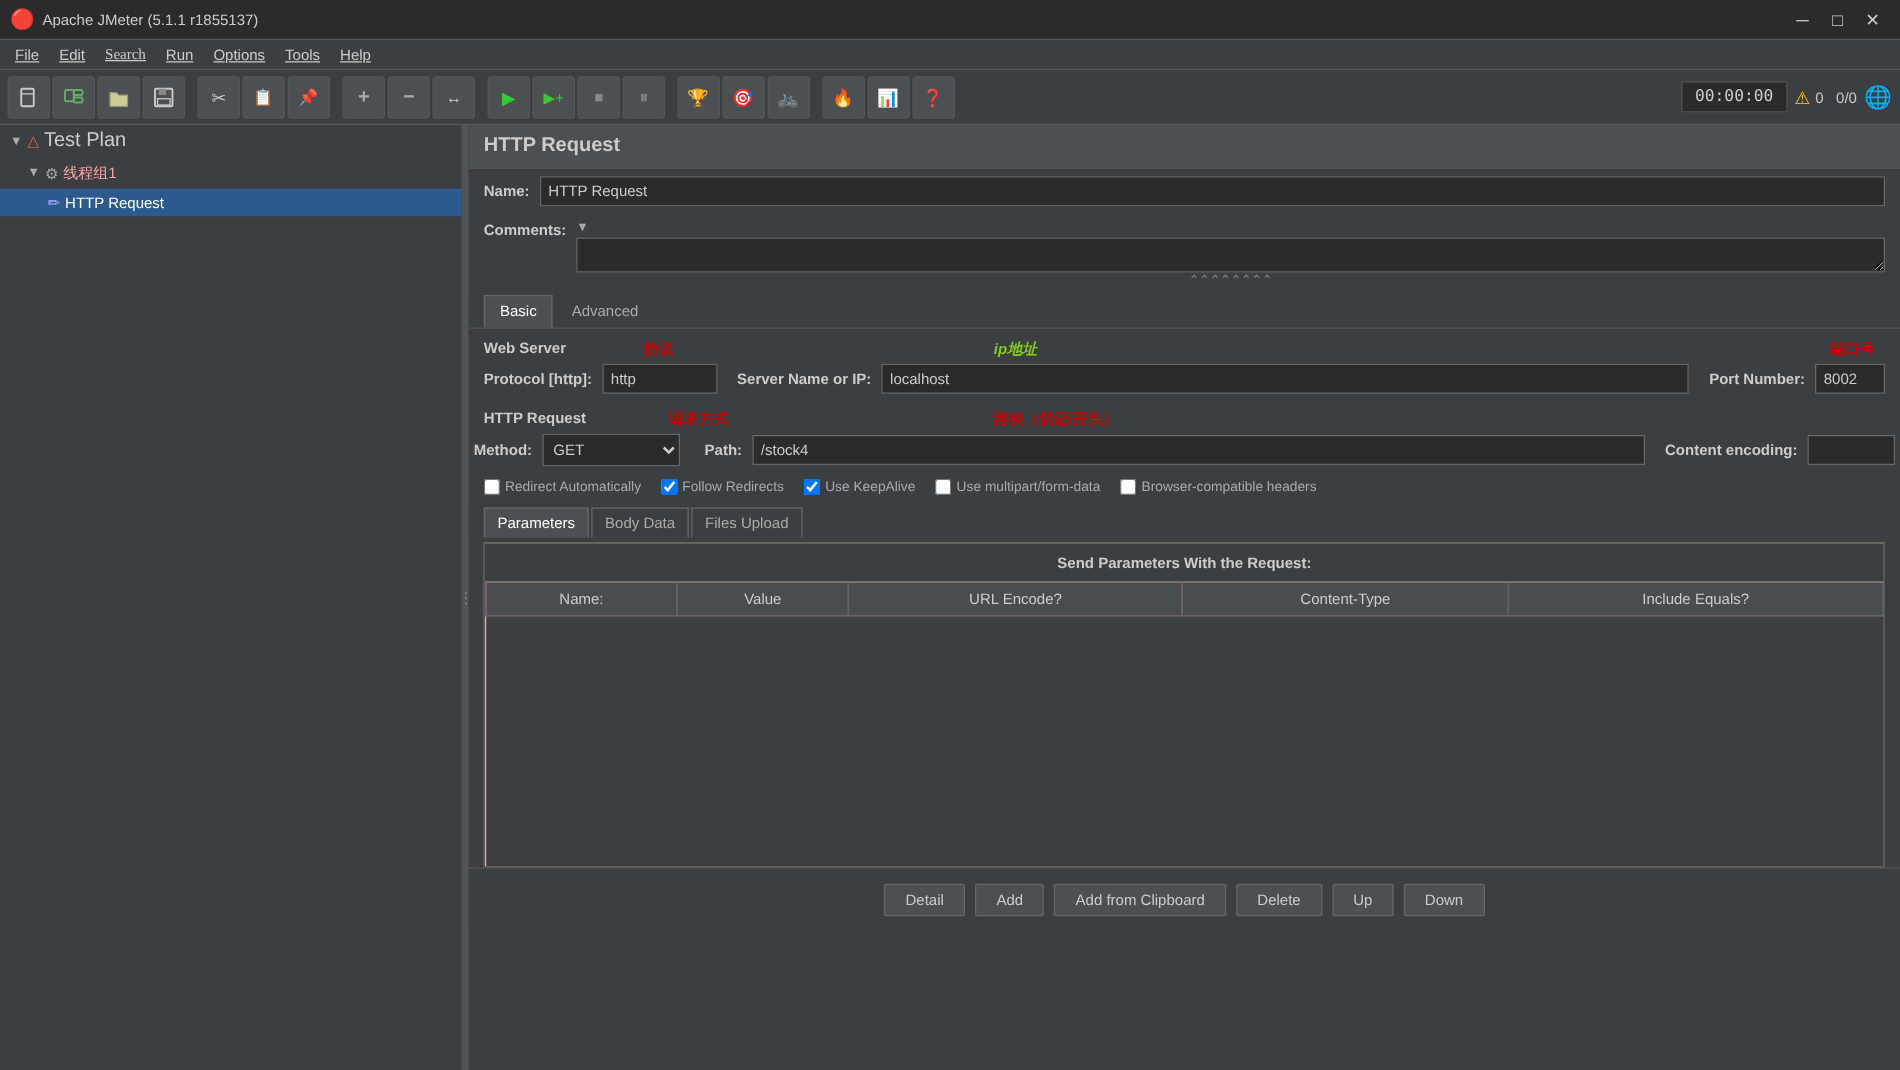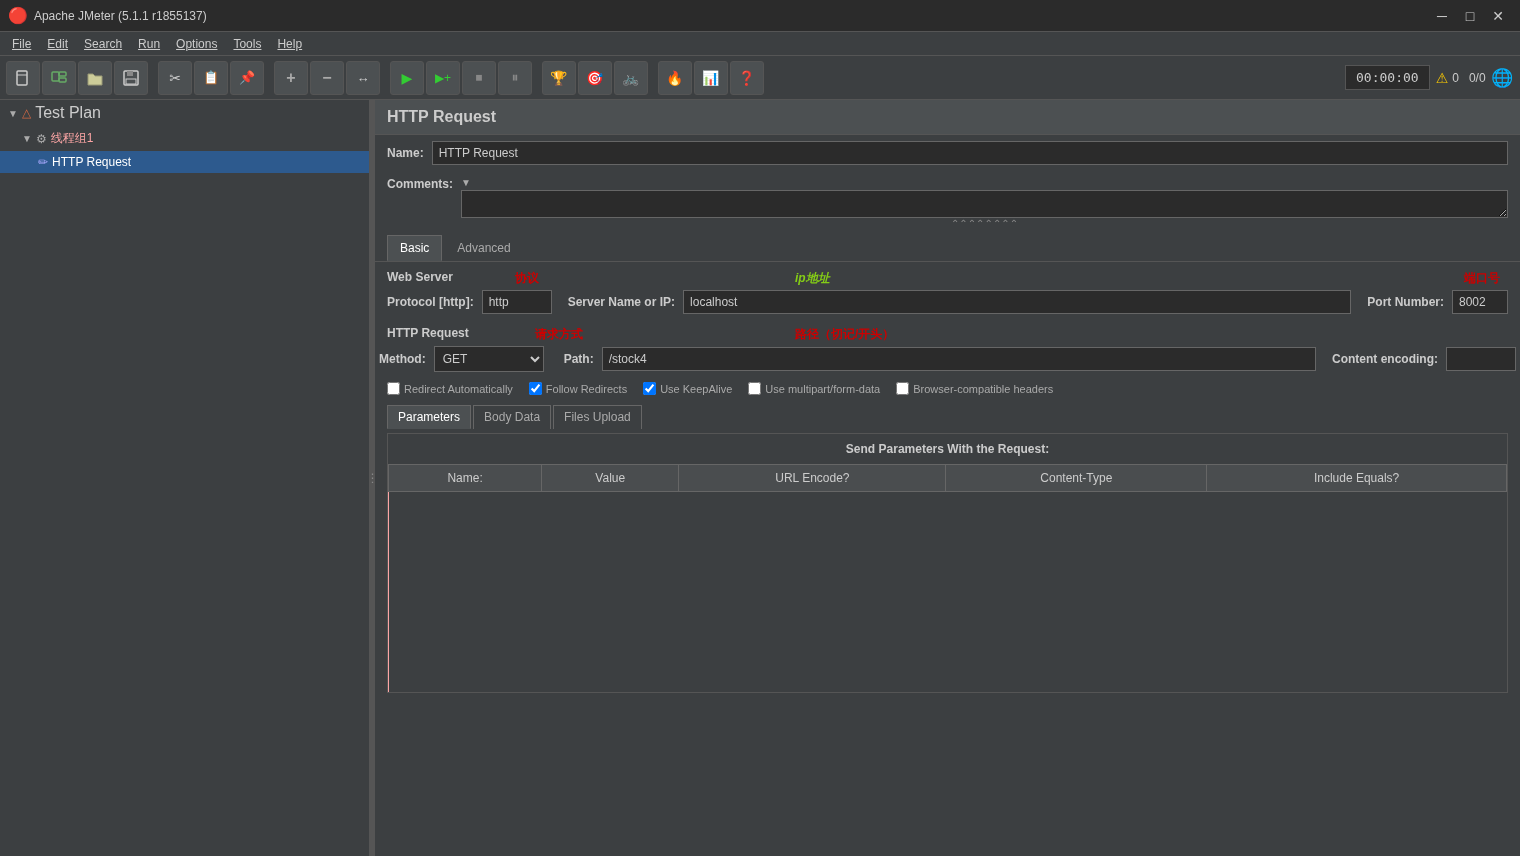--- a/index.html
+++ b/index.html
@@ -289,21 +289,21 @@
   <span style="font-size:16px; margin-right:6px;">🔴</span>
   <span style="flex:1; font-size:12px; color:#cccccc;">Apache JMeter (5.1.1 r1855137)</span>
   <button class="win-btn">─</button>
   <button class="win-btn">□</button>
   <button class="win-btn close">✕</button>
 </div>
 
 <div id="menubar">
   <span class="menu-item" style="text-decoration:underline;">File</span>
   <span class="menu-item" style="text-decoration:underline;">Edit</span>
-  <span class="menu-item" style="text-decoration:underline;">Search</span>
+  <span class="menu-item" style="text-decoration:underline;font-family:Liberation Serif, serif;">Search</span>
   <span class="menu-item" style="text-decoration:underline;">Run</span>
   <span class="menu-item" style="text-decoration:underline;">Options</span>
   <span class="menu-item" style="text-decoration:underline;">Tools</span>
   <span class="menu-item" style="text-decoration:underline;">Help</span>
 </div>
 
 <div id="toolbar">
   <button class="toolbar-btn" title="New">
     <svg width="18" height="18" viewBox="0 0 18 18">
         <rect x="3" y="2" width="10" height="14" rx="1" fill="none" stroke="#ccc" stroke-width="1.5"></rect>
@@ -411,21 +411,21 @@
       <div style="padding: 6px 0 2px 0;">
         <div style="padding: 2px 12px; font-size:12px; font-weight:bold; color:#cccccc; position:relative;">
           <span>Web Server</span>
           
           <span style="color:#cc0000; font-size:12px; font-weight:bold; position:absolute; left:140px; top:2px;">协议</span>
           <span style="color:#84cc16; font-size:12px; font-weight:bold; position:absolute; left:420px; top:2px;font-style:italic;">ip地址</span>
           <span style="color:#cc0000; font-size:12px; font-weight:bold; position:absolute; right:20px; top:2px;">端口号</span>
         </div>
         <div class="web-server-row">
           <span class="form-label">Protocol [http]:</span>
-          <input class="form-input" type="text" style="width: 70px;" value="http">
+          <input class="form-input" type="text" style="width: 92px;" value="http">
           <span class="form-label" style="margin-left:8px;">Server Name or IP:</span>
           <input class="form-input form-input-full" type="text" value="localhost" style="">
           <span class="form-label" style="margin-left:8px;">Port Number:</span>
           <input class="form-input" type="text" style="width: 56px;" value="8002">
         </div>
       </div>
 
       <div style="padding: 4px 0 2px 0;">
         <div style="padding: 2px 12px; font-size:12px; font-weight:bold; color:#cccccc; position:relative;">
           <span>HTTP Request</span>
@@ -498,15 +498,23 @@
             <tbody id="params-tbody">
 
               <tr style="height:200px;">
                 <td colspan="5" style="background:#3c3f41; border:none;"></td>
               </tr>
             </tbody>
           </table>
         </div>
       </div>
 
+      <div class="bottom-buttons">
+        <button class="action-btn">Detail</button>
+        <button class="action-btn">Add</button>
+        <button class="action-btn">Add from Clipboard</button>
+        <button class="action-btn">Delete</button>
+        <button class="action-btn">Up</button>
+        <button class="action-btn">Down</button>
+      </div>
     </div>
   </div>
 </div>
 
 </body></html>

